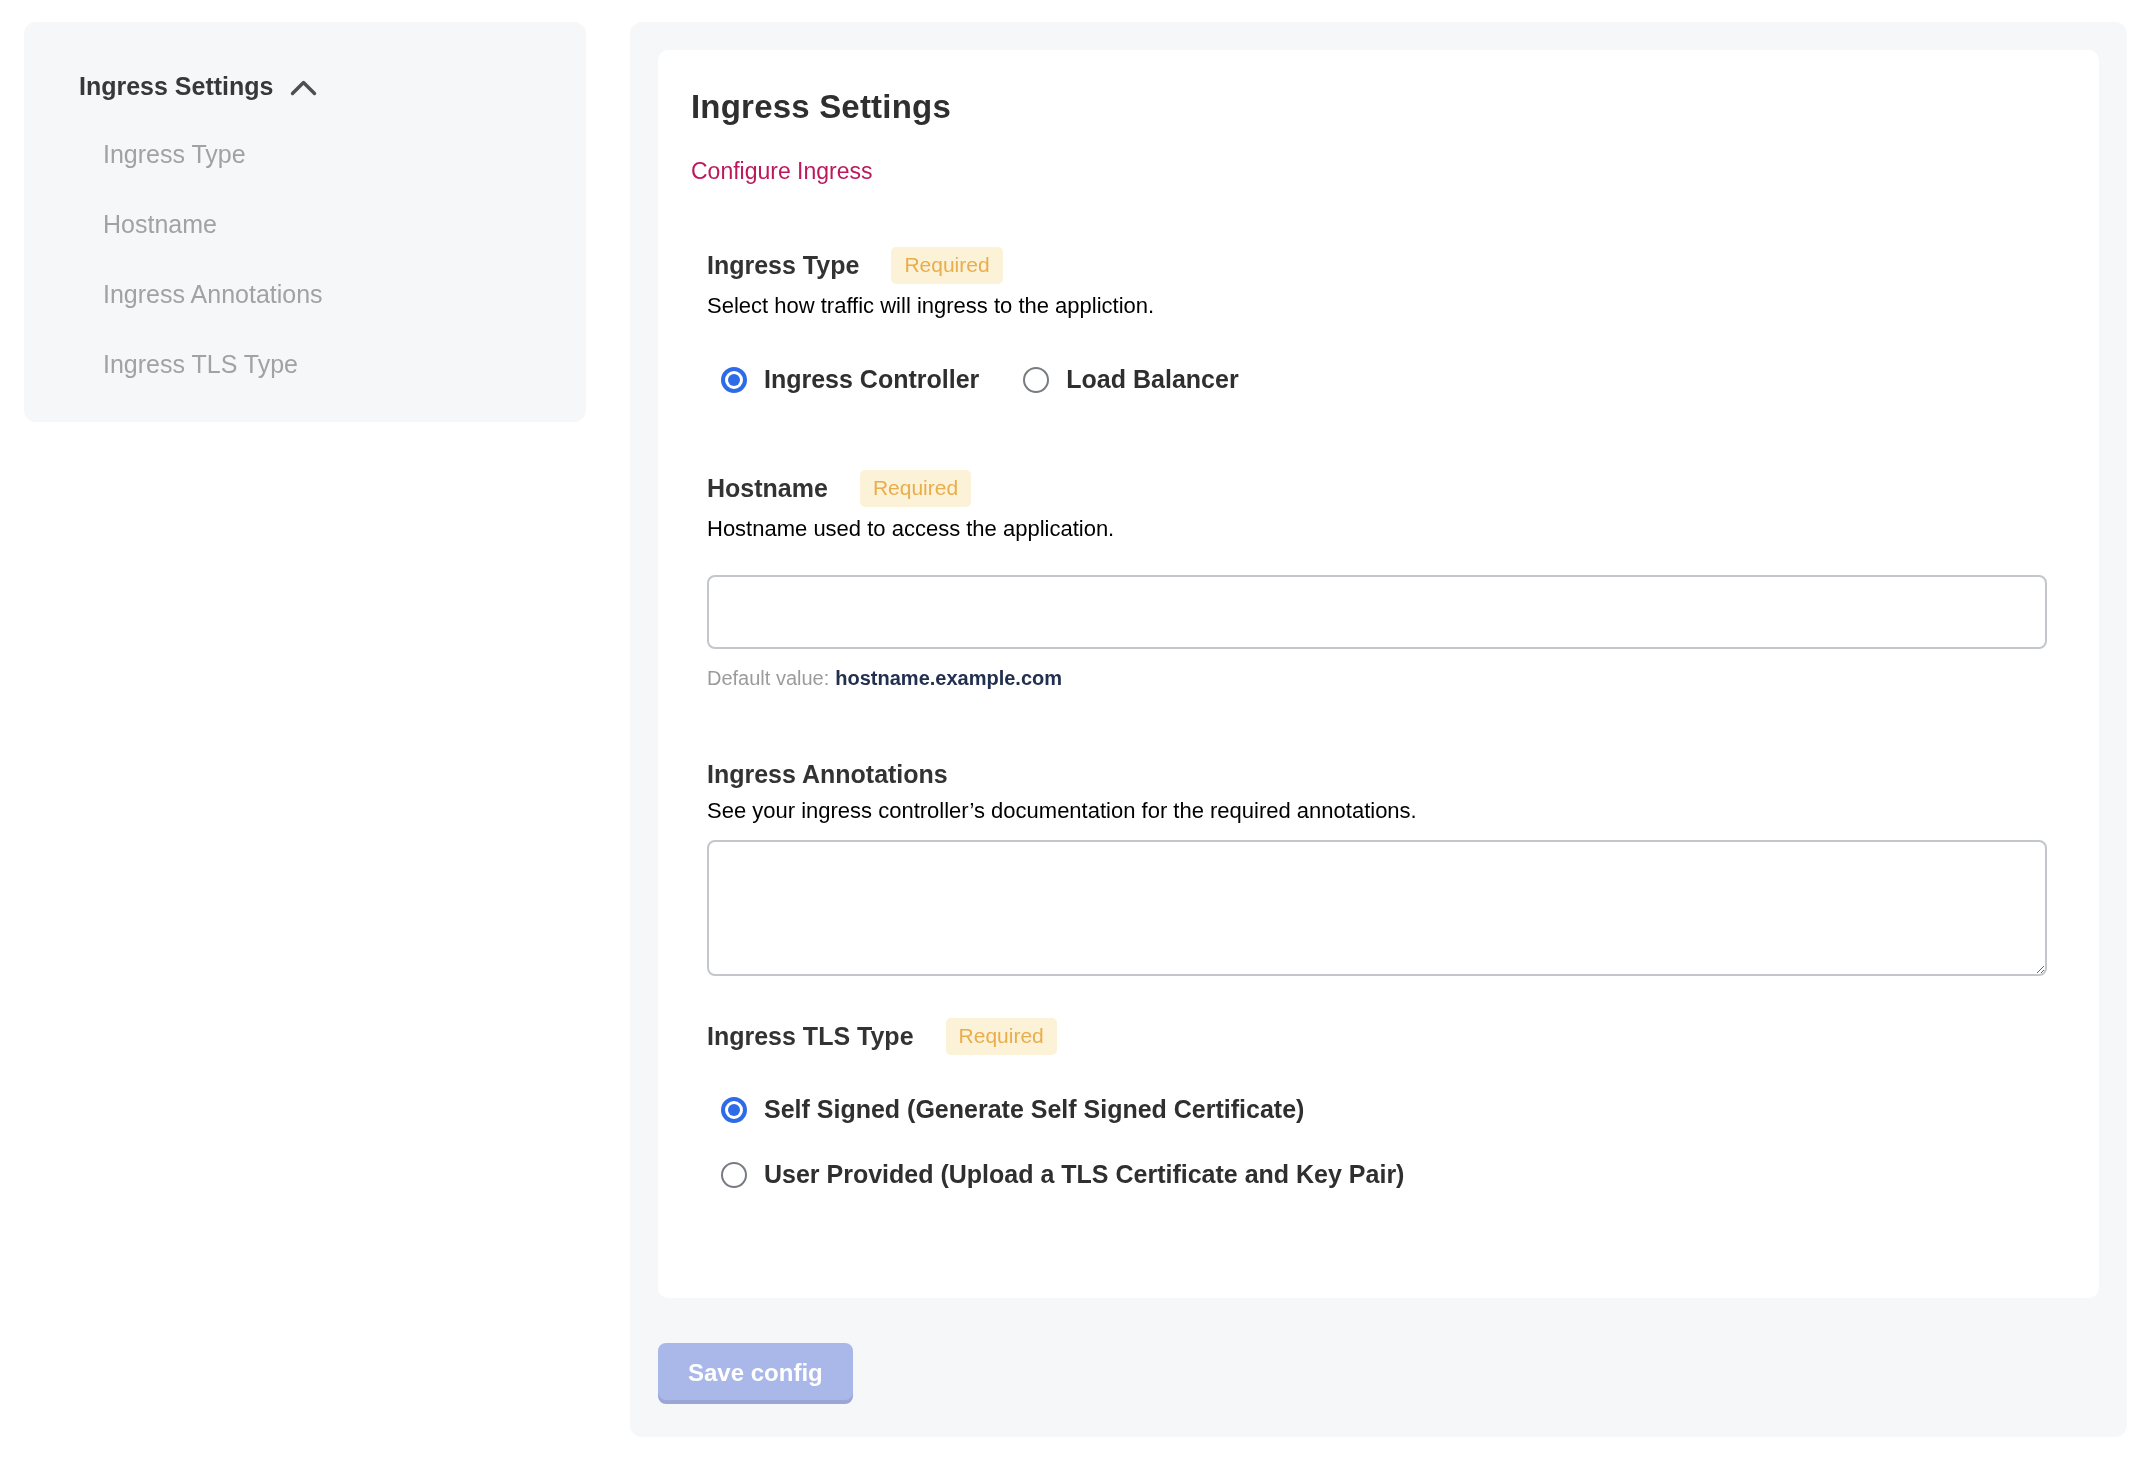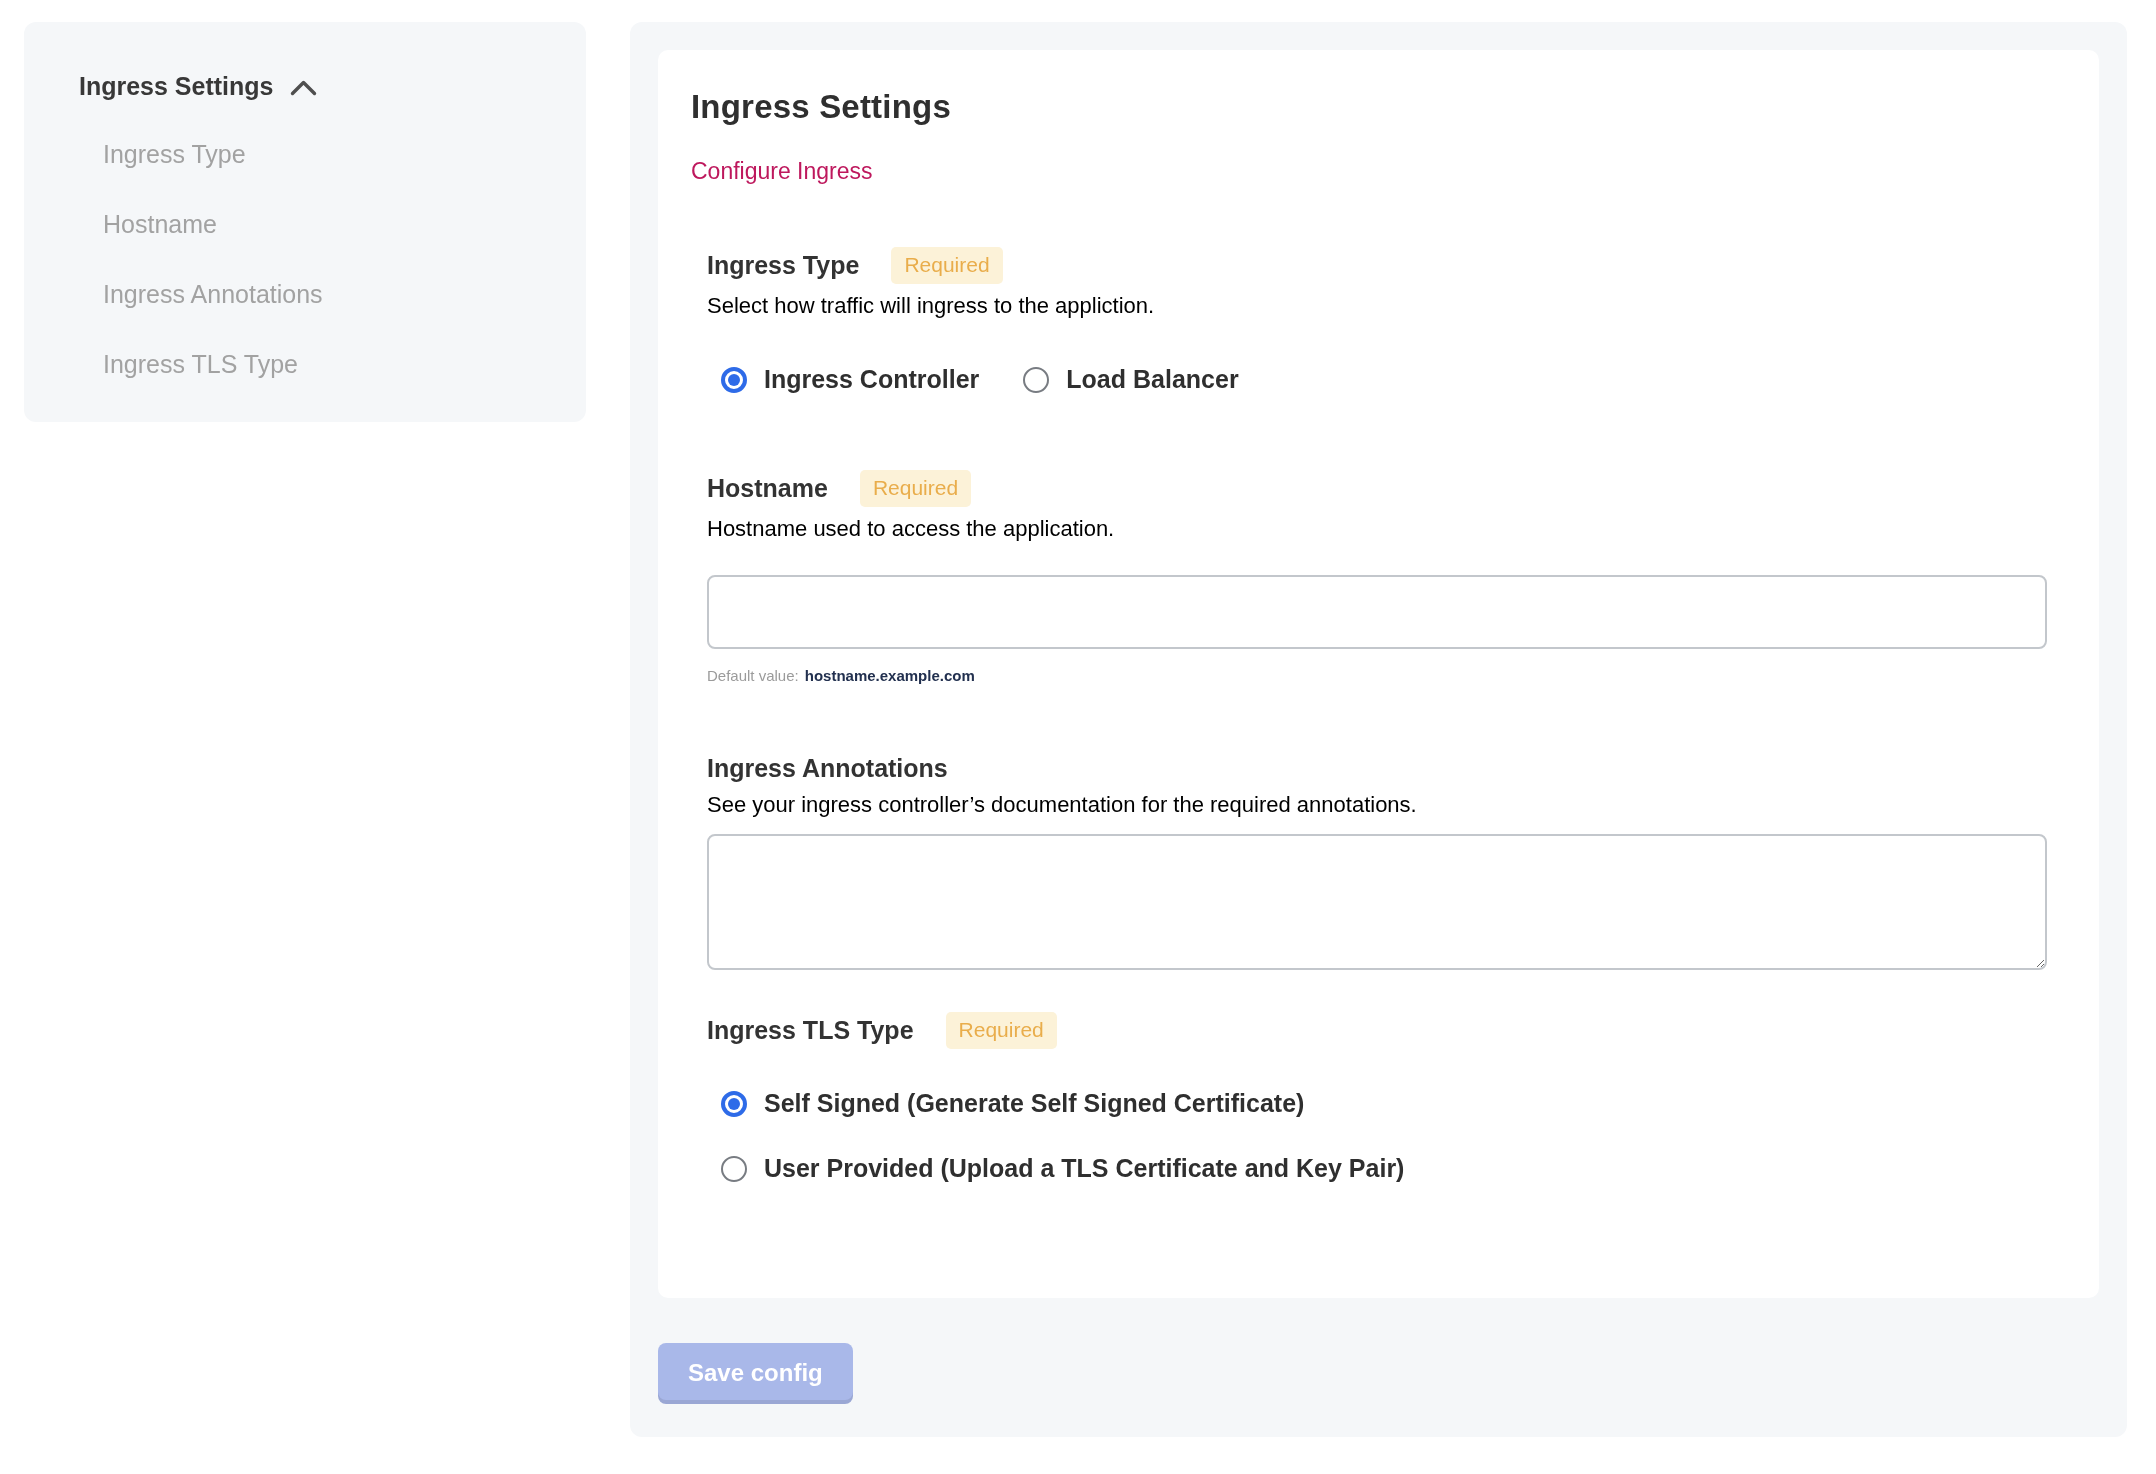--- a/index.html
+++ b/index.html
@@ -94,21 +94,21 @@
     margin-top: 33px; margin-left: 0;
     width: 1340px; height: 74px;
     border: 2px solid #c3c7cc;
     border-radius: 8px;
     background: #ffffff;
     font-family: "Liberation Sans", "DejaVu Sans", sans-serif;
     font-size: 24px; color: #323232;
     padding: 0 18px;
     outline: none;
   }
-  .default-line { margin-top: 18px; font-size: 15px; color: #9b9b9b; }
+  .default-line { margin-top: 18px; font-size: 20px; color: #9b9b9b; }
   .default-value { color: #22304f; font-weight: 700; margin-left: 6px; }
 
   .sec-annotations { margin-top: 70px; }
   .text-area {
     display: block;
     margin-top: 16px;
     width: 1340px; height: 136px;
     border: 2px solid #c3c7cc;
     border-radius: 8px;
     background: #ffffff;

